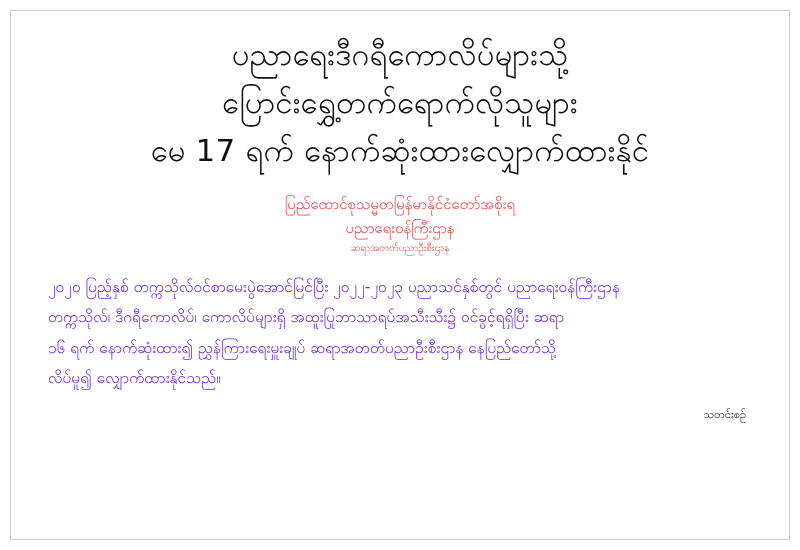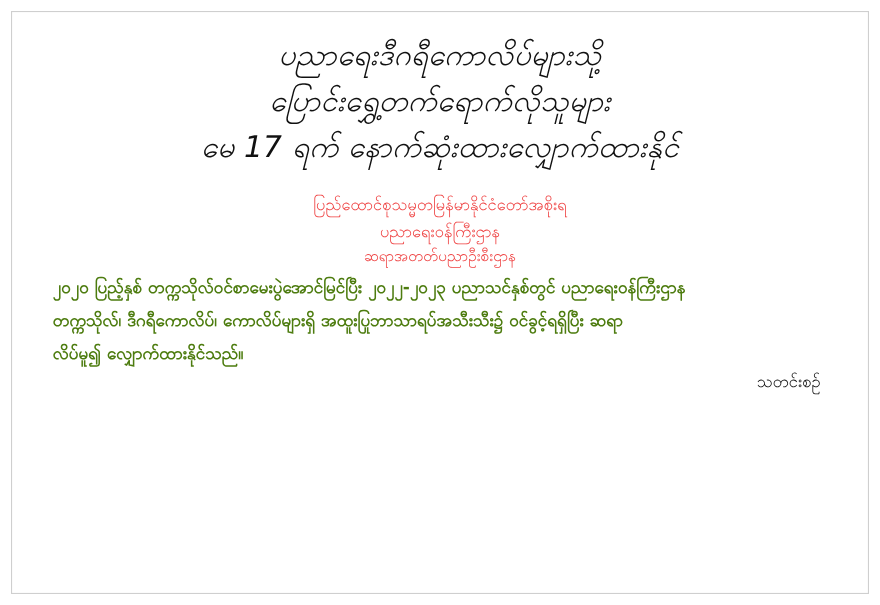--- a/index.html
+++ b/index.html
@@ -31,60 +31,59 @@
     border: 1px solid #cfcfcf;
     pointer-events: none;
   }
   .content {
     position: relative;
     z-index: 2;
     padding: 12px 26px 0 26px;
   }
   .headline {
     text-align: center;
-    font-size: 27px;
+    font-size: 31px;
     line-height: 1.55;
     font-weight: 400;
     letter-spacing: 0.2px;
     color: #111111;
-    font-style: italic;
   }
   .headline-line {
     display: block;
     white-space: nowrap;
   }
   .subblock {
     text-align: center;
     margin-top: 18px;
     line-height: 1.6;
   }
   .sub-line {
     display: block;
     font-size: 15px;
     color: #ef4444;
   }
   .sub-line.small {
-    font-size: 14px;
+    font-size: 10px;
   }
   .body-text {
-    margin-top: 2px;
+    margin-top: 16px;
     font-size: 15.5px;
     line-height: 1.95;
     text-align: justify;
     text-justify: inter-word;
-    color: #4d7c0f;
-    font-weight: bold;
+    color: #6d28d9;
   }
   .body-line {
     display: block;
     white-space: nowrap;
   }
   .signoff {
+    margin-top: 14px;
     text-align: right;
-    font-size: 15px;
+    font-size: 11px;
     color: #111111;
     padding-right: 6px;
   }
 </style>
 </head>
 <body>
 
 <div class="page">
   <div class="border-frame"></div>
 
@@ -98,19 +97,20 @@
 
     <div class="subblock">
       <span class="sub-line">ပြည်ထောင်စုသမ္မတမြန်မာနိုင်ငံတော်အစိုးရ</span>
       <span class="sub-line">ပညာရေးဝန်ကြီးဌာန</span>
       <span class="sub-line small">ဆရာအတတ်ပညာဦးစီးဌာန</span>
     </div>
 
     <div class="body-text">
       <span class="body-line">၂၀၂၀ ပြည့်နှစ် တက္ကသိုလ်ဝင်စာမေးပွဲအောင်မြင်ပြီး ၂၀၂၂-၂၀၂၃ ပညာသင်နှစ်တွင် ပညာရေးဝန်ကြီးဌာန</span>
       <span class="body-line">တက္ကသိုလ်၊ ဒီဂရီကောလိပ်၊ ကောလိပ်များရှိ အထူးပြုဘာသာရပ်အသီးသီး၌ ဝင်ခွင့်ရရှိပြီး    ဆရာ</span>
+      <span class="body-line">၁၆ ရက် နောက်ဆုံးထား၍ ညွှန်ကြားရေးမှူးချုပ် ဆရာအတတ်ပညာဦးစီးဌာန    နေပြည်တော်သို့</span>
       <span class="body-line">လိပ်မူ၍ လျှောက်ထားနိုင်သည်။</span>
     </div>
 
     <div class="signoff">သတင်းစဉ်</div>
 
   </div>
 </div>
 
 </body></html>

